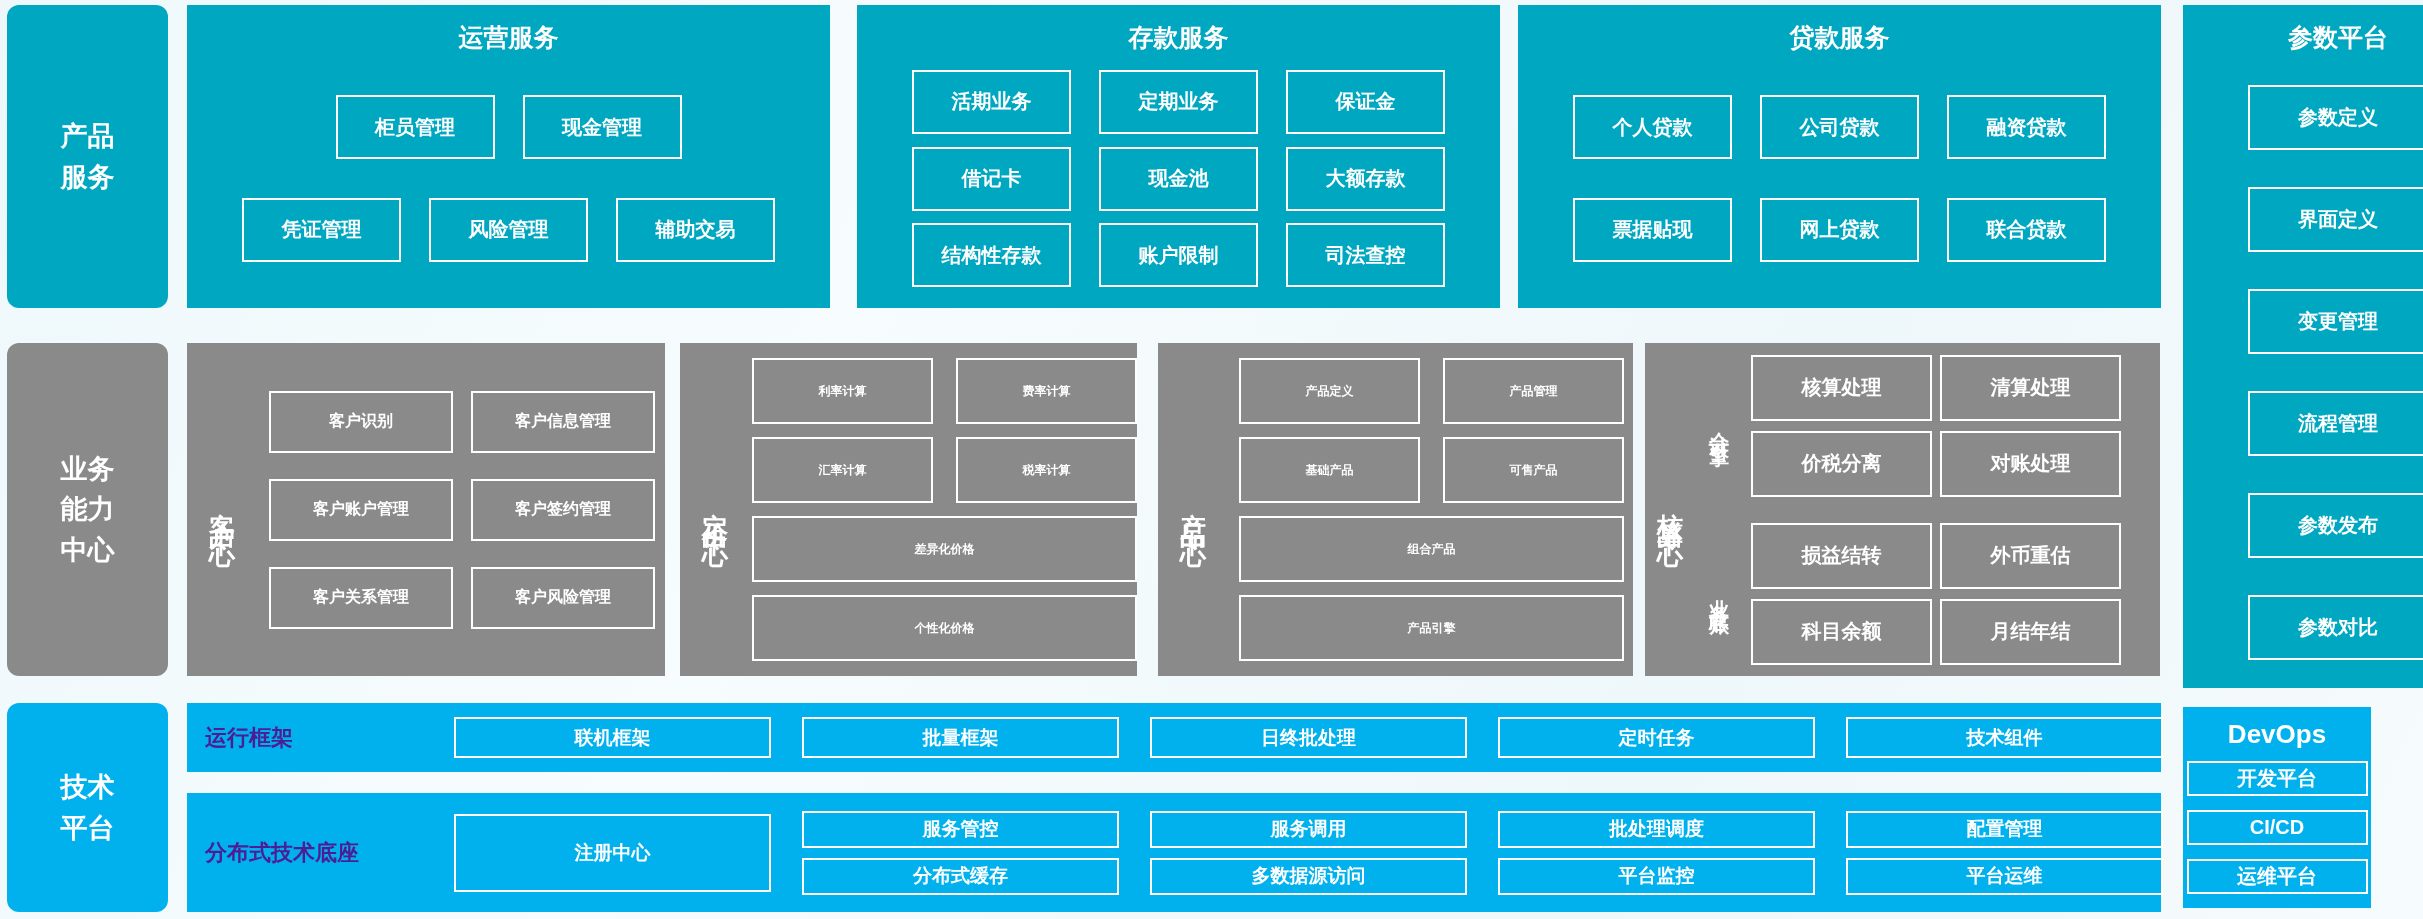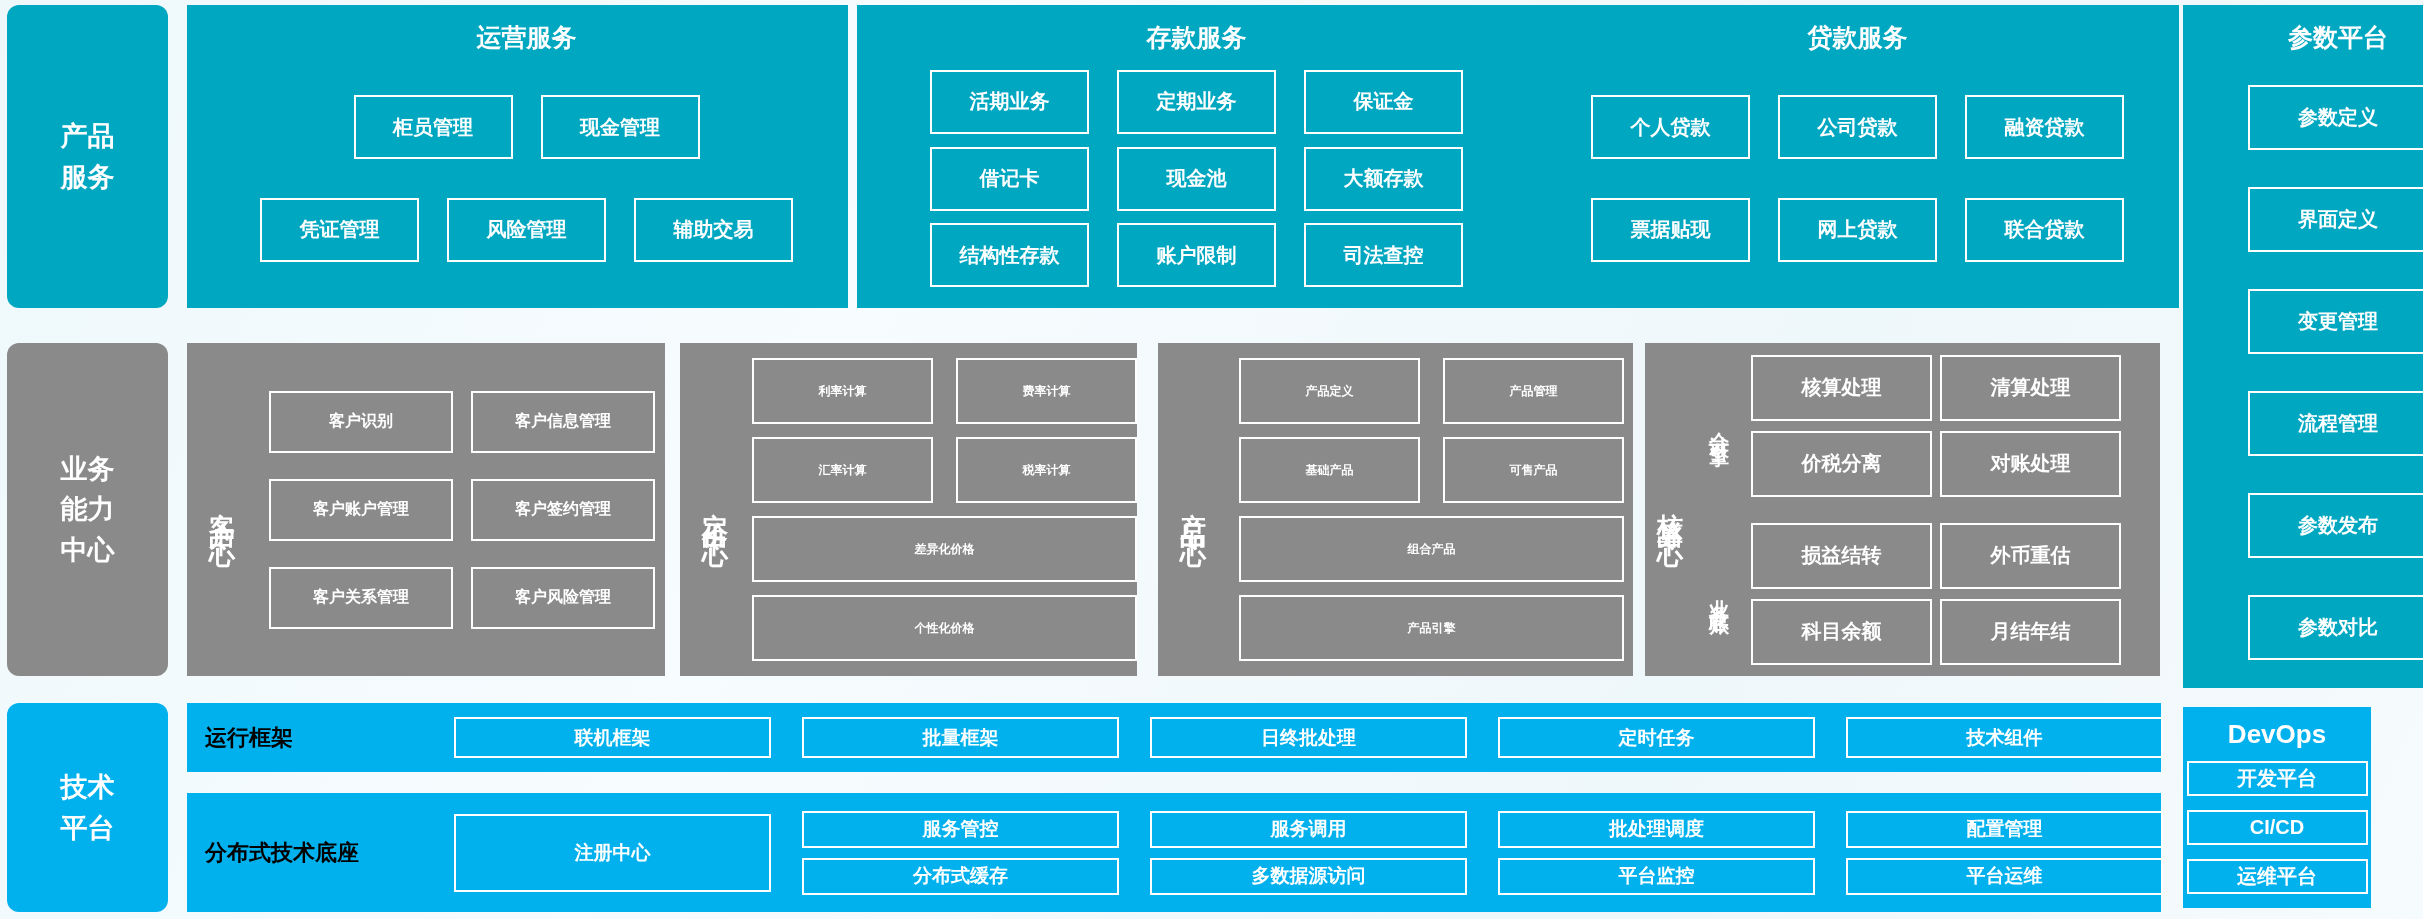--- a/index.html
+++ b/index.html
@@ -35,21 +35,20 @@
   }
 
   
   .svc {
     position: absolute;
     top: 5px;
     width: 643px;
     height: 303px;
     display: flex;
     flex-direction: column;
-    padding-left: 18px;
   }
   .blk-title {
     flex: none;
     padding-top: 16px;
     text-align: center;
     color: #fff;
     font-weight: bold;
     font-size: 25px;
     height: 36px;
   }
@@ -177,21 +176,21 @@
     display: flex;
     align-items: center;
   }
   #rowA { top: 703px; height: 69px; }
   #rowB { top: 793px; height: 119px; }
   .band-label {
     flex: none;
     width: 267px;
     padding-left: 18px;
     box-sizing: border-box;
-    color: #000000;
+    color: #4c1d95;
     font-weight: bold;
     font-size: 22px;
     text-align: left;
   }
   .band .boxes { display: flex; gap: 31px; }
   .band .box { width: 317px; height: 41px; font-size: 19px; }
   #rowB .registry { width: 317px; height: 78px; font-size: 19px; flex: none; }
   #rowB .cols { display: flex; gap: 31px; margin-left: 31px; }
   .vcol { display: flex; flex-direction: column; gap: 10px; }
   .vcol .box { width: 317px; height: 37px; font-size: 19px; }

